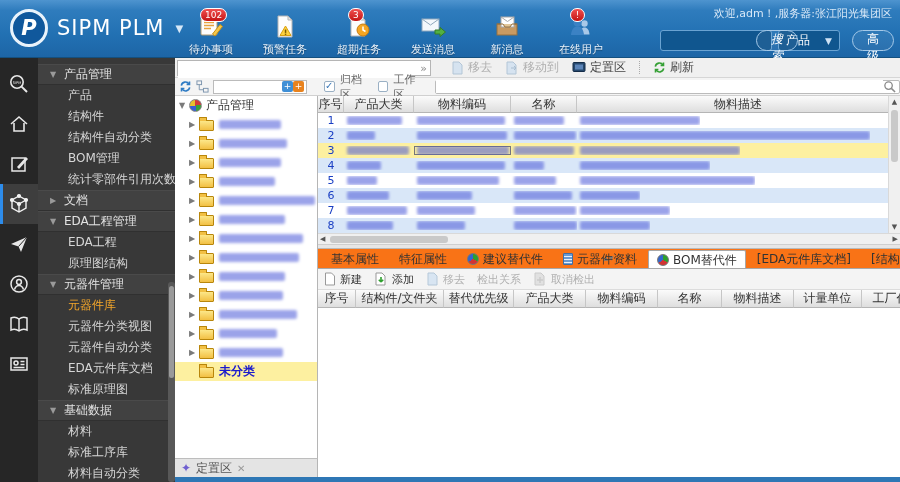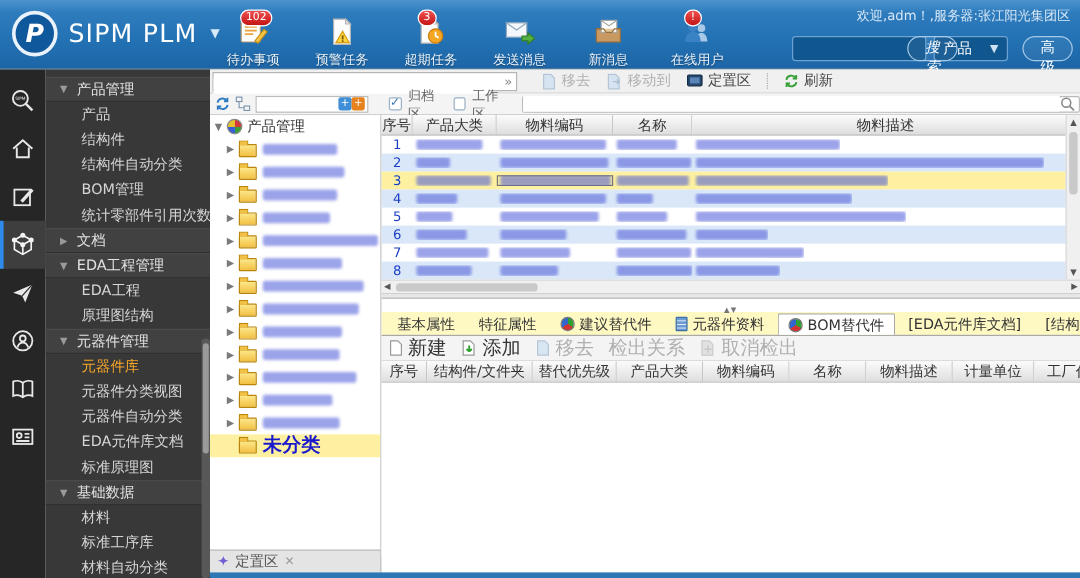--- a/index.html
+++ b/index.html
@@ -82,21 +82,21 @@
 .tree-panel { position:absolute; left:0; top:38px; width:143px; height:362px; background:#fff; border-right:1px solid #b5b5b5; overflow:hidden; }
 .tree-row { height:19px; display:flex; align-items:center; padding-left:4px; cursor:pointer; white-space:nowrap; }
 .tree-row .tw { width:10px; font-size:8px; color:#7a7a7a; flex:none; }
 .tree-row.root-row { font-size:12px; color:#333; }
 .rooticon { flex:none; width:13px; height:13px; border-radius:50%; margin-right:4px;
   background:conic-gradient(#d43a3a 0 25%, #3aa03a 25% 50%, #3a5fd4 50% 75%, #e8c22e 75%); border:1px solid #888; }
 .folder { flex:none; position:relative; width:15px; height:11px; margin:2px 5px 0 0; background:linear-gradient(#fce789,#f2c044);
   border:1px solid #b8860b; border-radius:1px; }
 .folder::before { content:""; position:absolute; left:-1px; top:-4px; width:6px; height:3px; background:#f2c044; border:1px solid #b8860b; border-bottom:none; border-radius:1px 1px 0 0; }
 .blob { display:inline-block; height:9px; border-radius:2px; background:#4a58d8; opacity:.55; filter:blur(1.5px); }
-.tree-row .tlabel { font-size:16px; color:#1a1acc; font-weight:bold; }
+.tree-row .tlabel { font-size:12px; color:#1a1acc; font-weight:bold; }
 .tree-row.sel { background:#fdf0a0; }
 .tree-footer { position:absolute; left:0; top:400px; width:143px; height:19px; background:#e4e4e4; border-top:1px solid #bdbdbd; border-right:1px solid #b5b5b5;
   display:flex; align-items:center; gap:5px; padding-left:6px; font-size:12px; color:#555; }
 .diamond { color:#6f5fd0; font-size:12px; }
 .fx { color:#999; font-size:10px; cursor:pointer; }
 
 
 .right-panel { position:absolute; left:143px; top:38px; width:582px; height:381px; background:#fff; }
 .grid-header { display:flex; height:17px; }
 .hc { background:linear-gradient(#fbfbfb,#dedede); border-right:1px solid #c6c6c6; border-bottom:1px solid #b5b5b5;
@@ -113,31 +113,31 @@
 .vscroll .up { line-height:12px; } 
 .vscroll .vthumb { margin:2px 2px; height:52px; background:#c9c9c9; border-radius:3px; }
 .vscroll .down { position:absolute; bottom:0; left:0; right:0; line-height:12px; }
 .hscroll { position:relative; height:11px; background:#f0f0f0; border-top:1px solid #d9d9d9; font-size:7px; color:#555; }
 .hscroll .left { position:absolute; left:2px; top:1px; } .hscroll .right { position:absolute; right:2px; top:1px; }
 .hscroll .hthumb { position:absolute; left:12px; top:2px; width:118px; height:7px; background:#c9c9c9; border-radius:3px; }
 .splitter { height:5px; background:#e6e6e6; border-top:1px solid #cfcfcf; border-bottom:1px solid #b9b9b9; text-align:center; }
 .splitter span { font-size:6px; color:#777; line-height:4px; letter-spacing:1px; cursor:row-resize; }
 
 
-.tabbar { display:flex; align-items:flex-end; height:20px; background:#fef9c3; border-bottom:1px solid #a8a8a8; padding-left:4px; gap:2px; overflow:hidden;margin-top:11px; }
+.tabbar { display:flex; align-items:flex-end; height:20px; background:#f97316; border-bottom:1px solid #a8a8a8; padding-left:4px; gap:2px; overflow:hidden; }
 .tab { display:flex; align-items:center; gap:4px; height:19px; padding:0 8px; font-size:12px; color:#333; cursor:pointer; white-space:nowrap; border:1px solid transparent; border-bottom:none; }
 .tab.active { background:#fff; border-color:#a8a8a8; border-radius:2px 2px 0 0; position:relative; top:1px; }
 .tabicon { display:none; }
 .tabicon.icon-doc { display:inline-block; width:10px; height:12px; background:#6b9bd2; border:1px solid #3f6ea5; border-radius:1px;
   background-image:linear-gradient(rgba(255,255,255,.85) 1px, transparent 1px); background-size:100% 3px; background-position:0 2px; }
 .tabicon.icon-ball { display:inline-block; width:12px; height:12px; border-radius:50%;
   background:conic-gradient(#2da02d 0 33%, #d23333 33% 66%, #3366cc 66%); border:1px solid #777; }
 
 
-.dtoolbar { display:flex; align-items:center; gap:12px; height:21px; background:#f4f4f4; border-bottom:1px solid #dcdcdc; padding-left:6px; font-size:16px; color:#333; }
+.dtoolbar { display:flex; align-items:center; gap:12px; height:21px; background:#f4f4f4; border-bottom:1px solid #dcdcdc; padding-left:6px; font-size:11px; color:#333; }
 .dc0{width:38px}.dc1{width:88px}.dc2{width:70px}.dc3{width:72px}.dc4{width:72px}.dc5{width:64px}.dc6{width:72px}.dc7{width:68px}.dc8{width:70px}
 .detail-header { display:flex; height:18px; overflow:hidden; }
 .detail-body { height:146px; background:#fff; }
 
 
 .bluestrip { position:absolute; left:0; top:419px; width:725px; height:5px; background:#2e77b5; }
 
 svg { display:block; }
 </style>
 </head>

